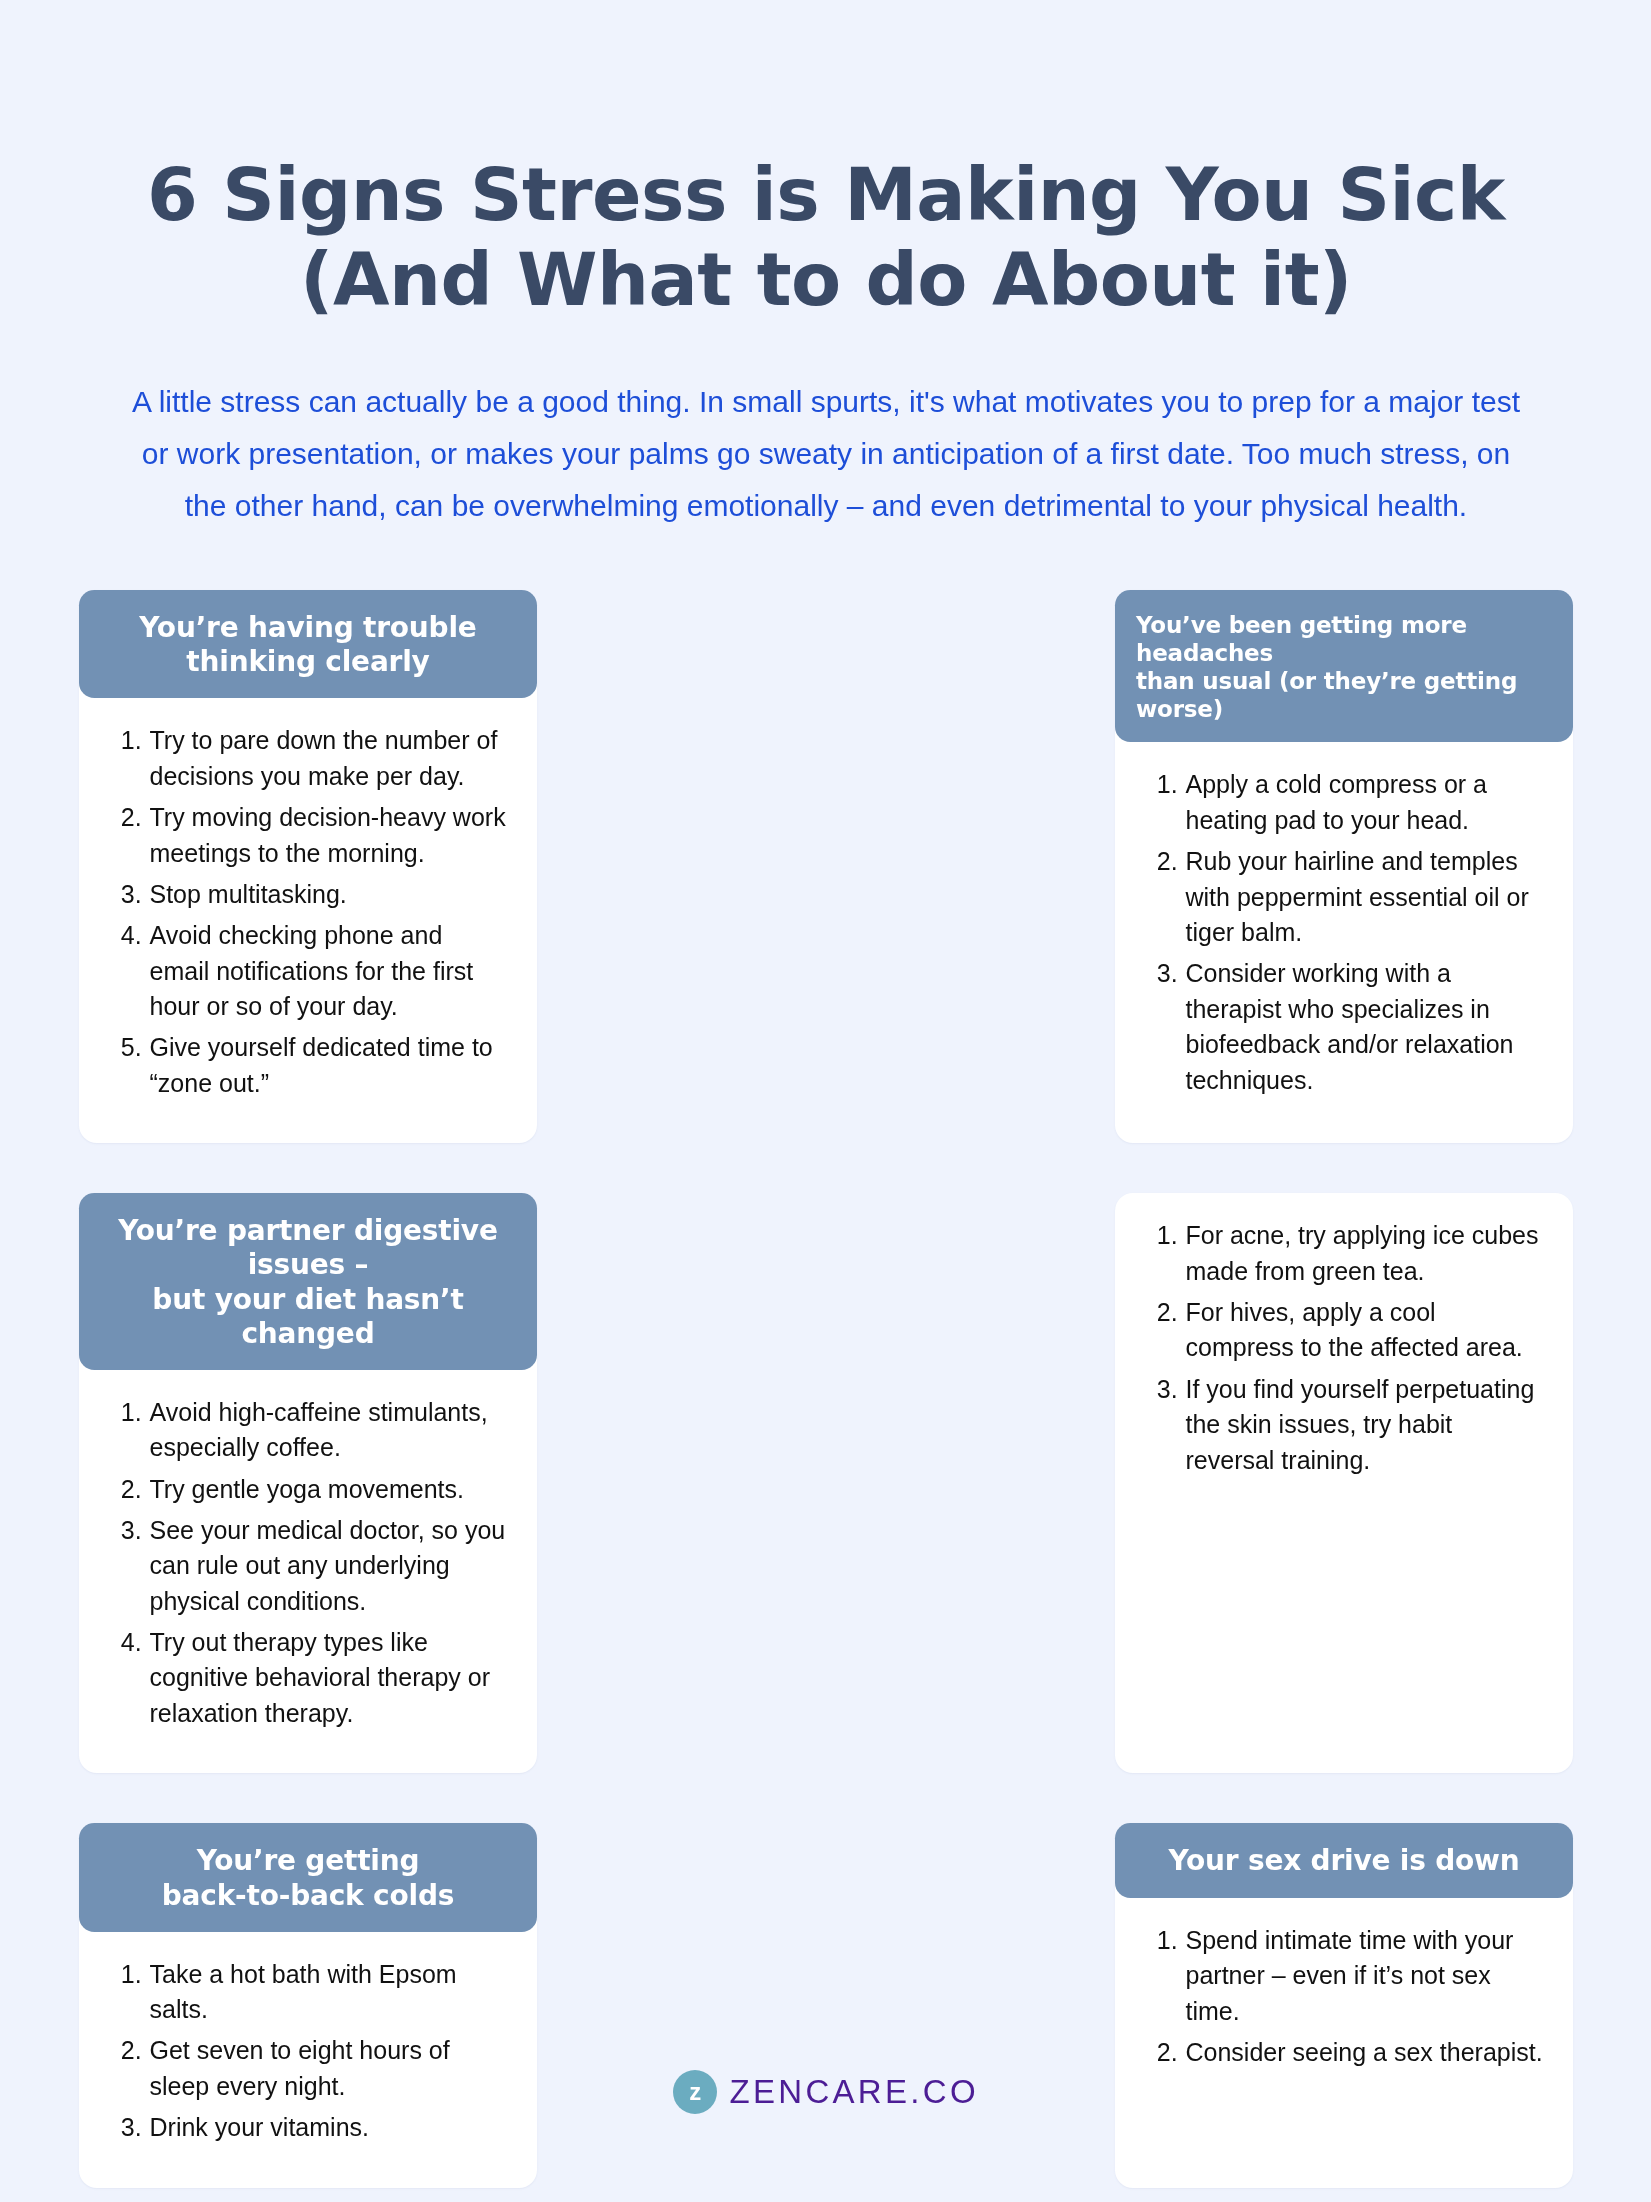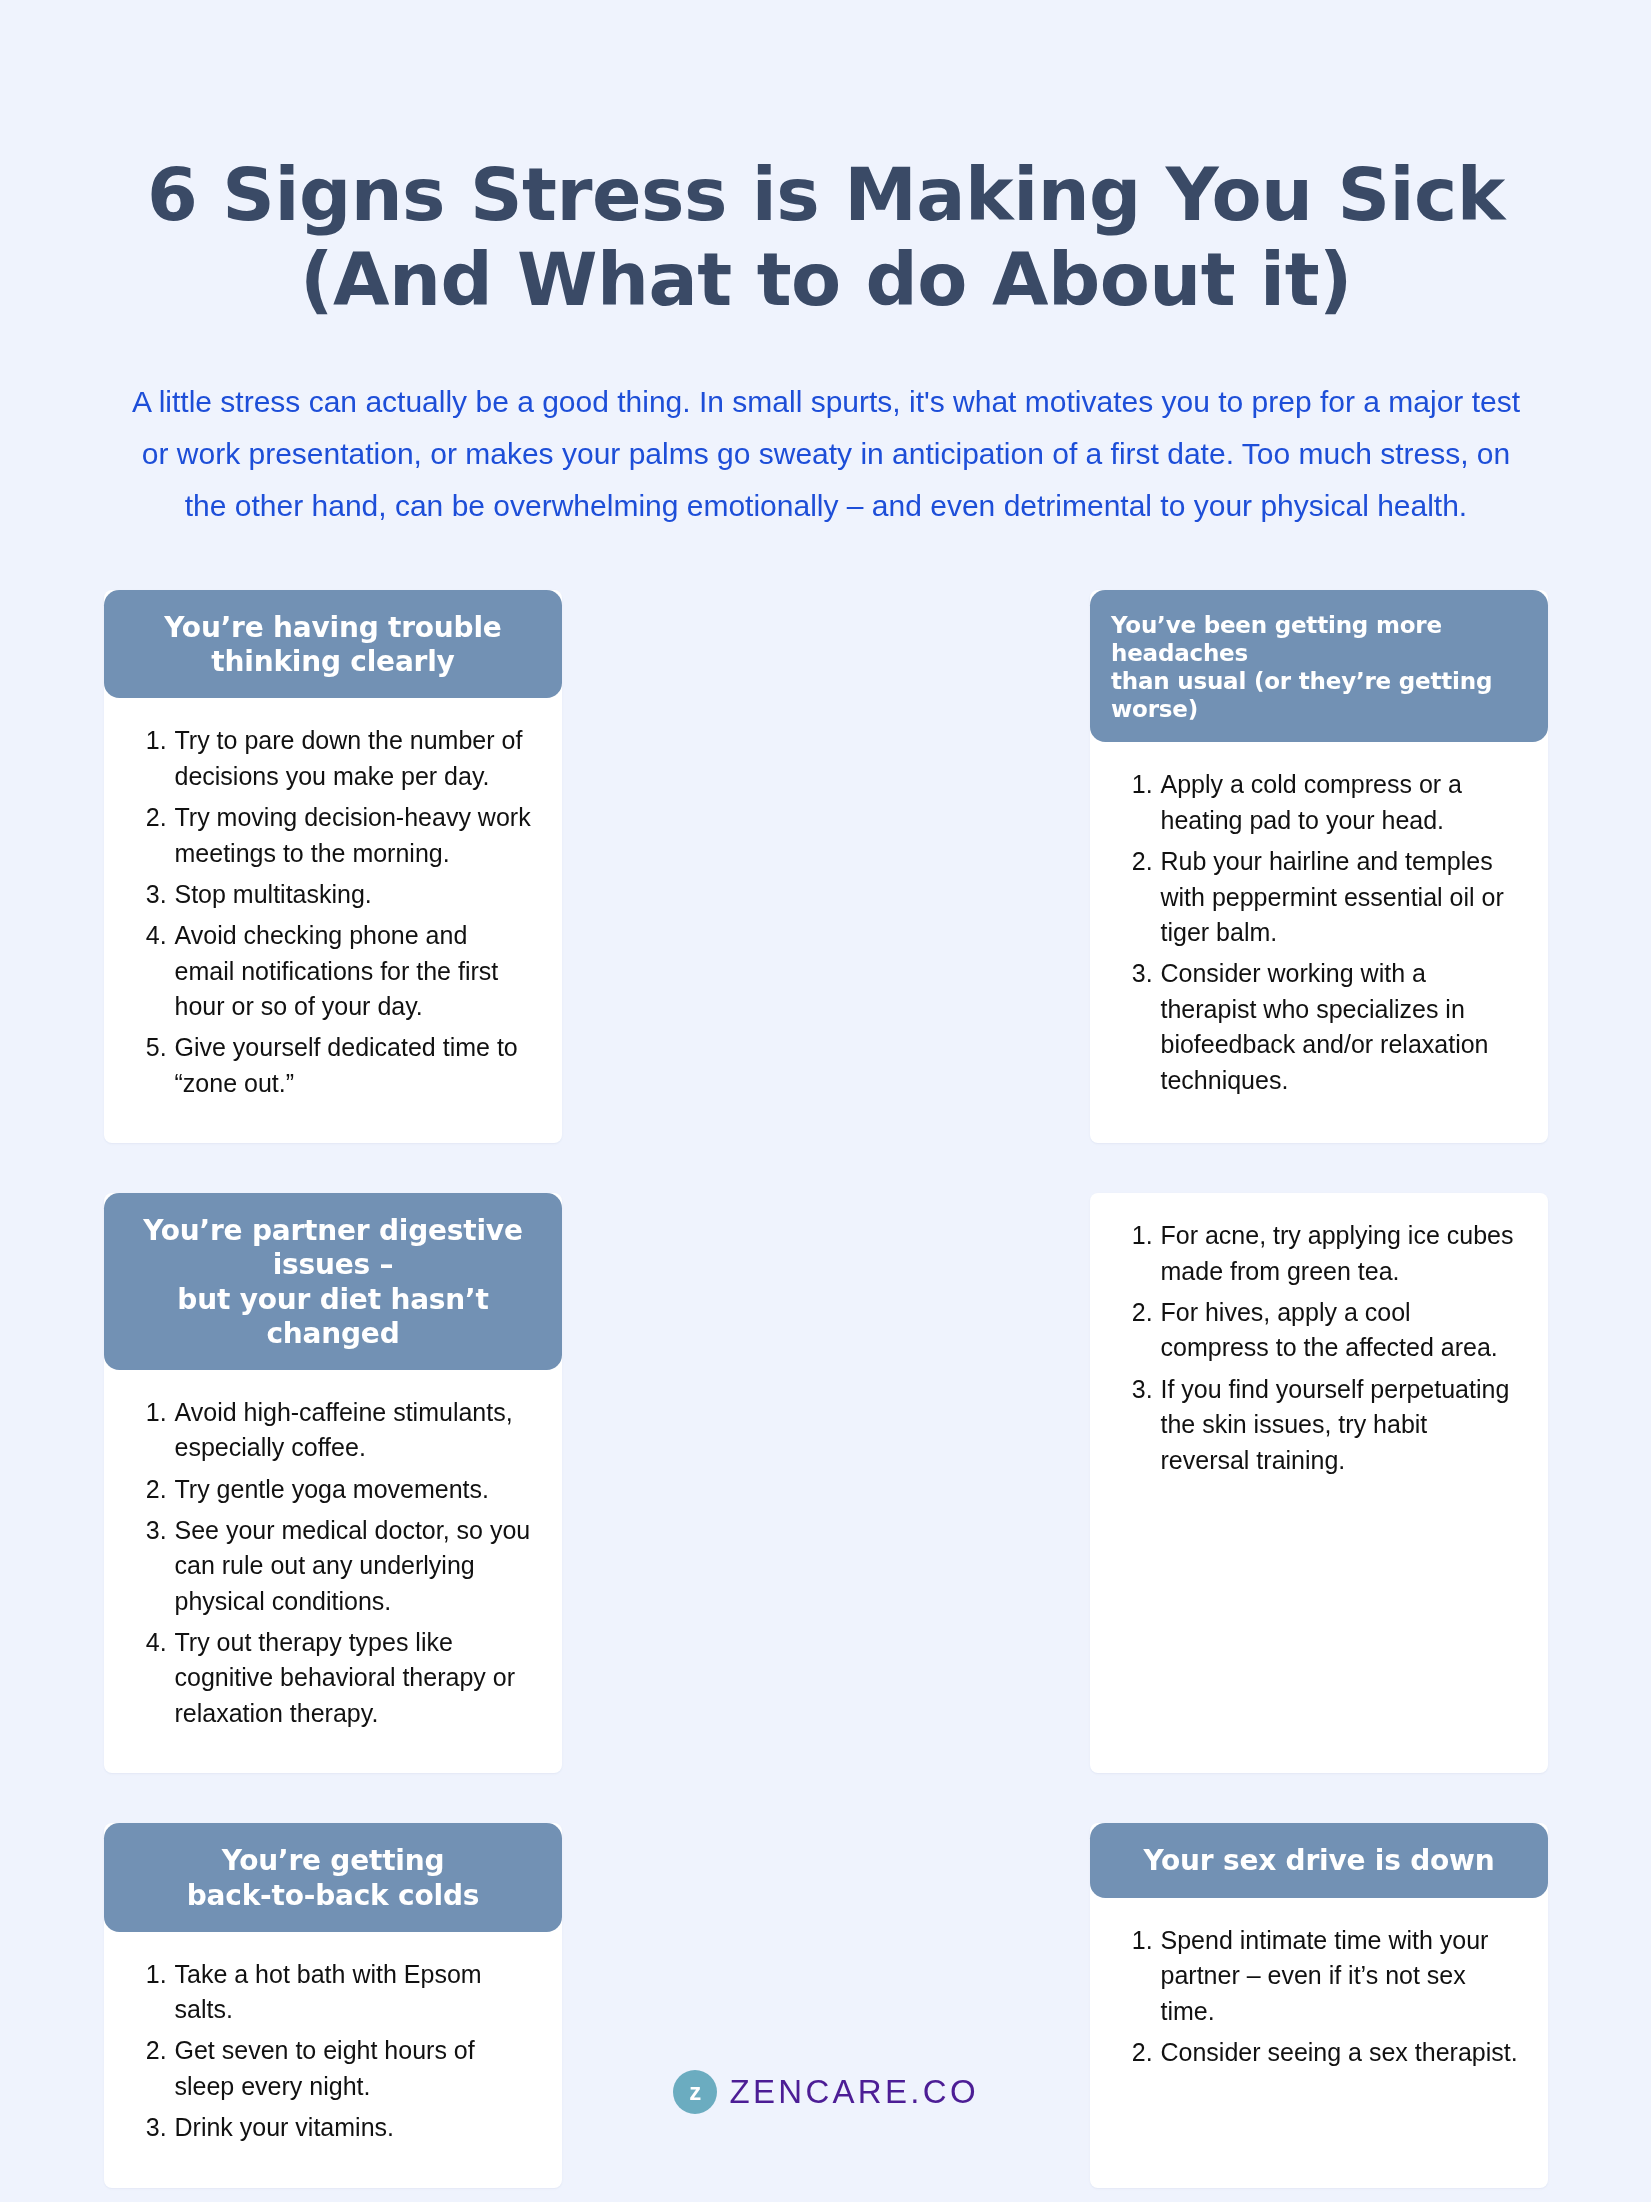--- a/index.html
+++ b/index.html
@@ -11,21 +11,21 @@
     height: 2202px;
     background: #eff3fd;
     font-family: "Liberation Sans", sans-serif;
     overflow: hidden;
   }
   .page {
     position: relative;
     width: 1652px;
     height: 2202px;
     box-sizing: border-box;
-    padding: 0 104px;
+    padding: 0 79px;
   }
 
   
   .title {
     margin: 0;
     padding-top: 153px;
     text-align: center;
     color: #3a4a66;
     font-family: "DejaVu Sans", sans-serif;
     font-weight: bold;
@@ -57,21 +57,21 @@
     justify-content: space-between;
     row-gap: 50px;
     column-gap: 21px;
   }
 
   .card {
     position: relative;
     display: flex;
     flex-direction: column;
     background: #ffffff;
-    border-radius: 8px;
+    border-radius: 18px;
     box-shadow: 0 1px 1.9px rgba(120,140,180,0.10);
   }
   .card-header {
     background: #7291b4;
     color: #ffffff;
     border-radius: 15.3px;
     padding: 21px 17px 19px;
     font-family: "DejaVu Sans", sans-serif;
     font-weight: bold;
     font-size: 28px;

